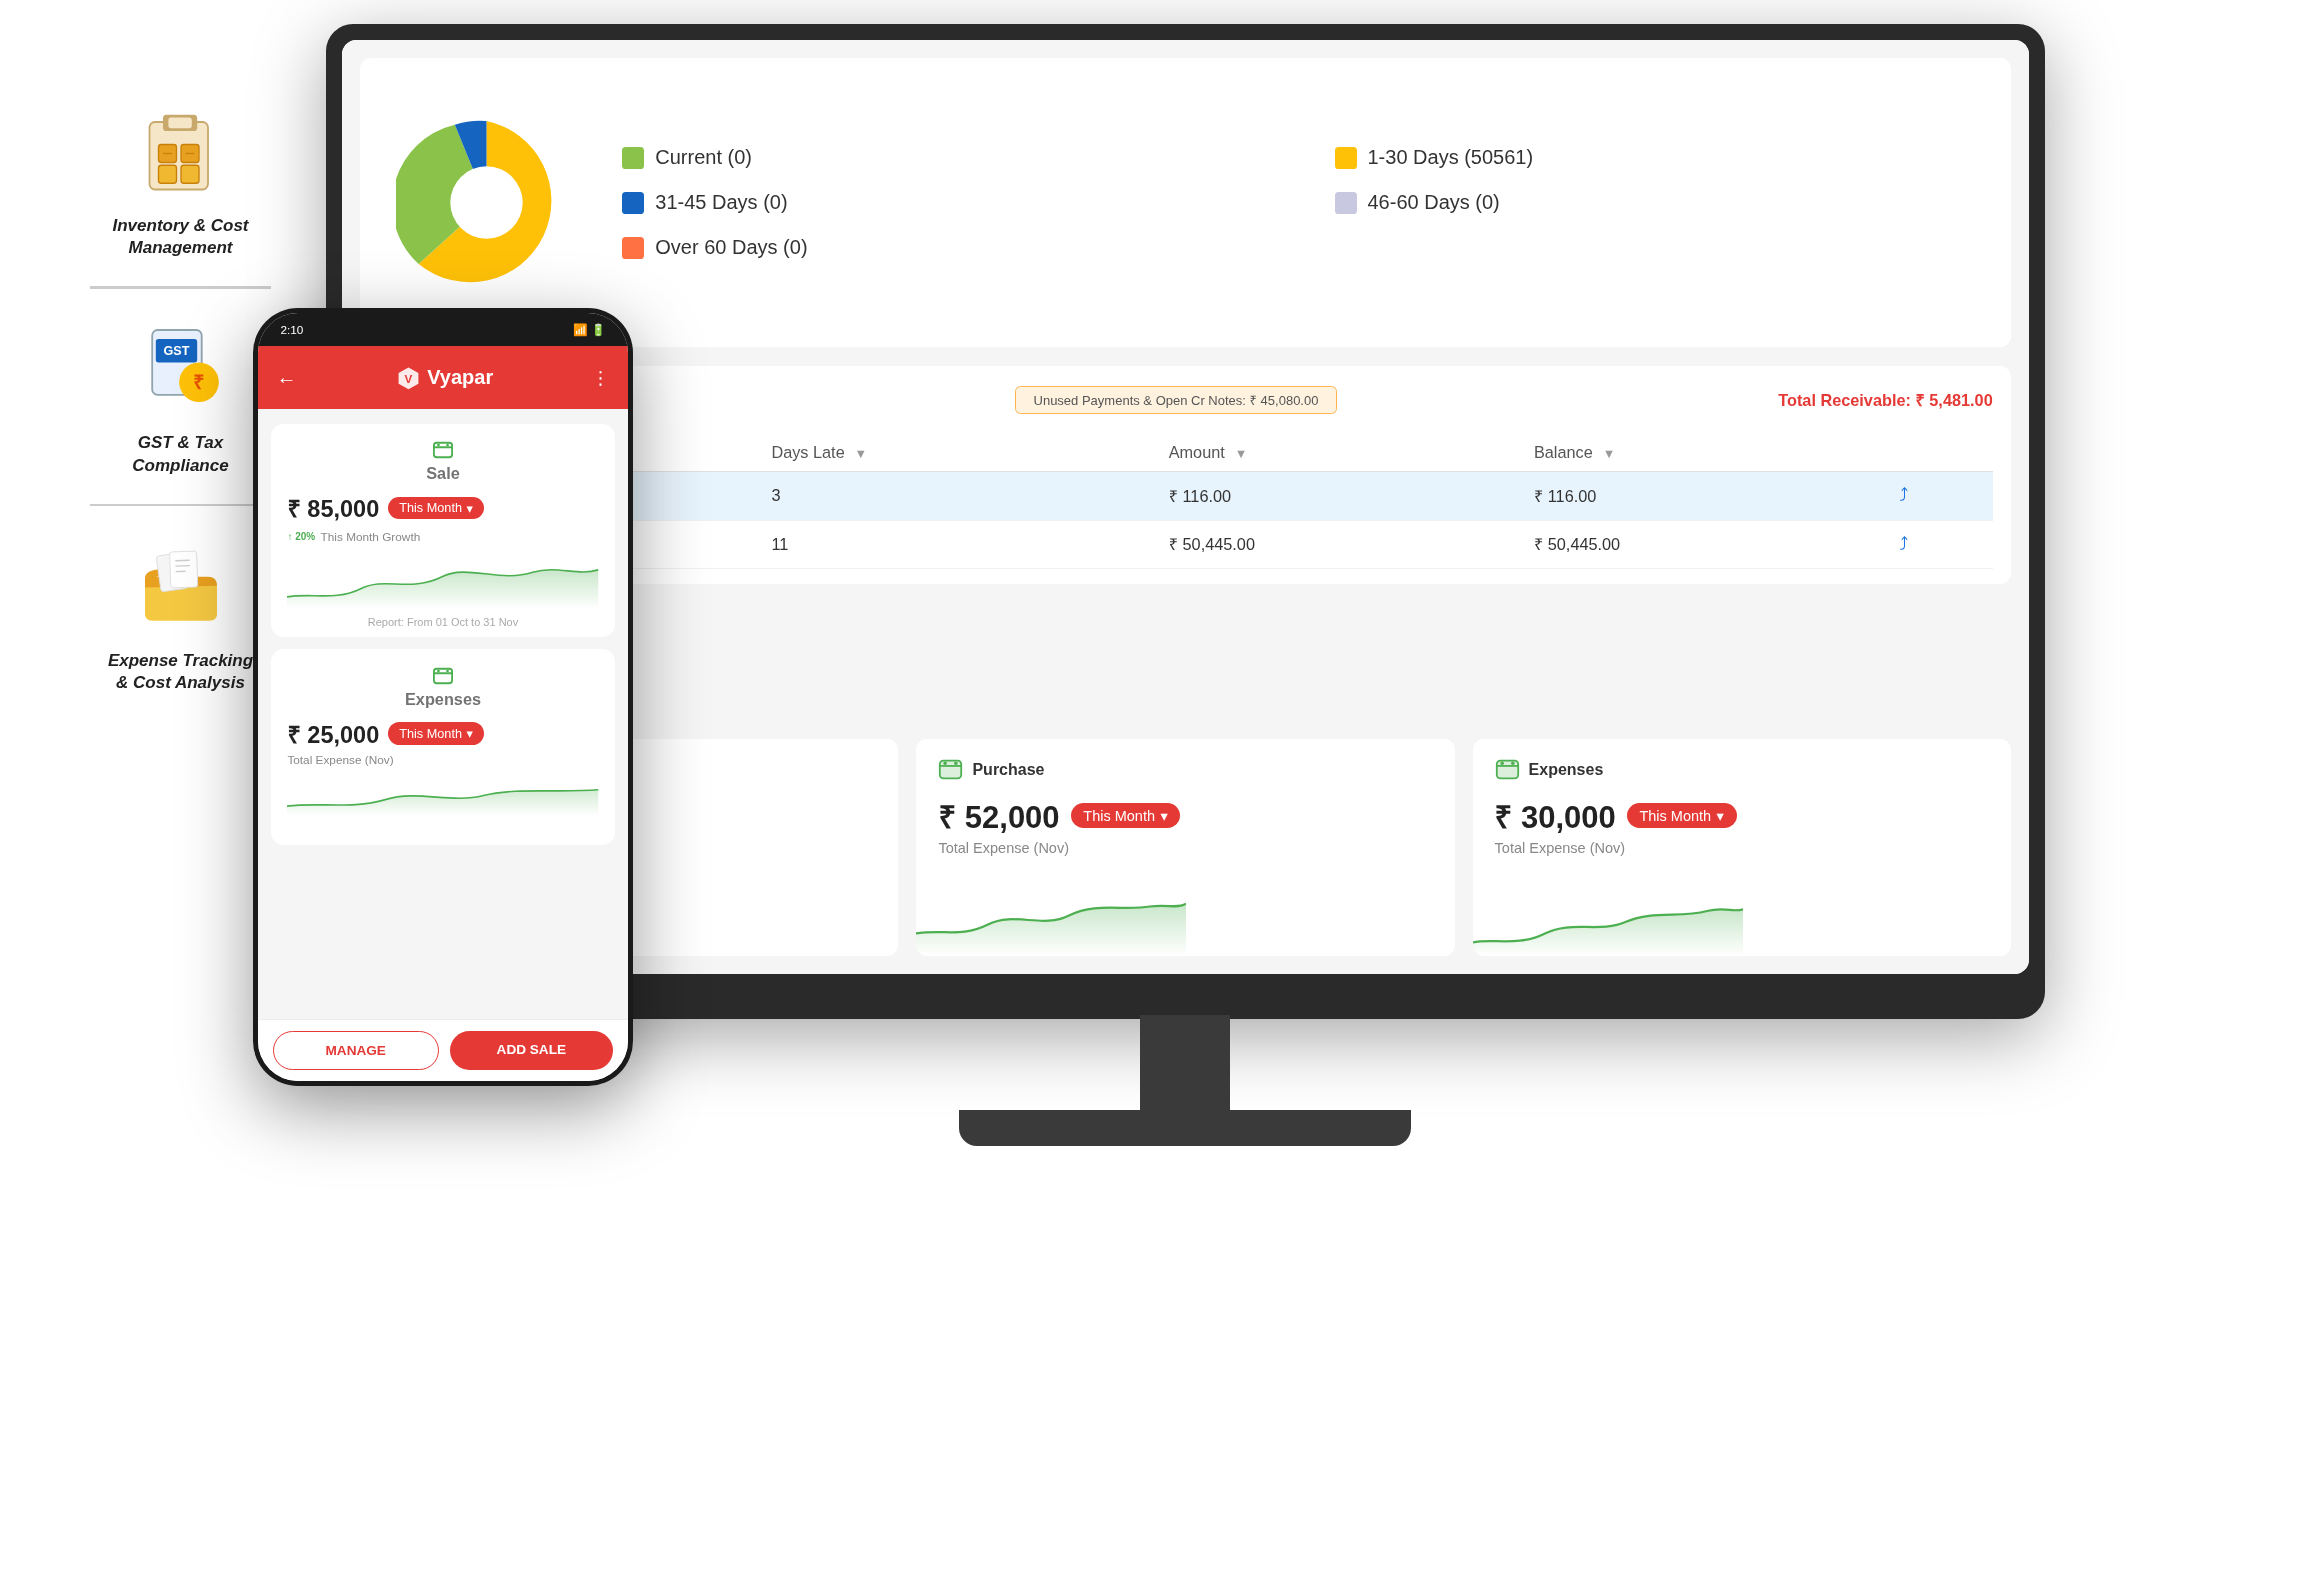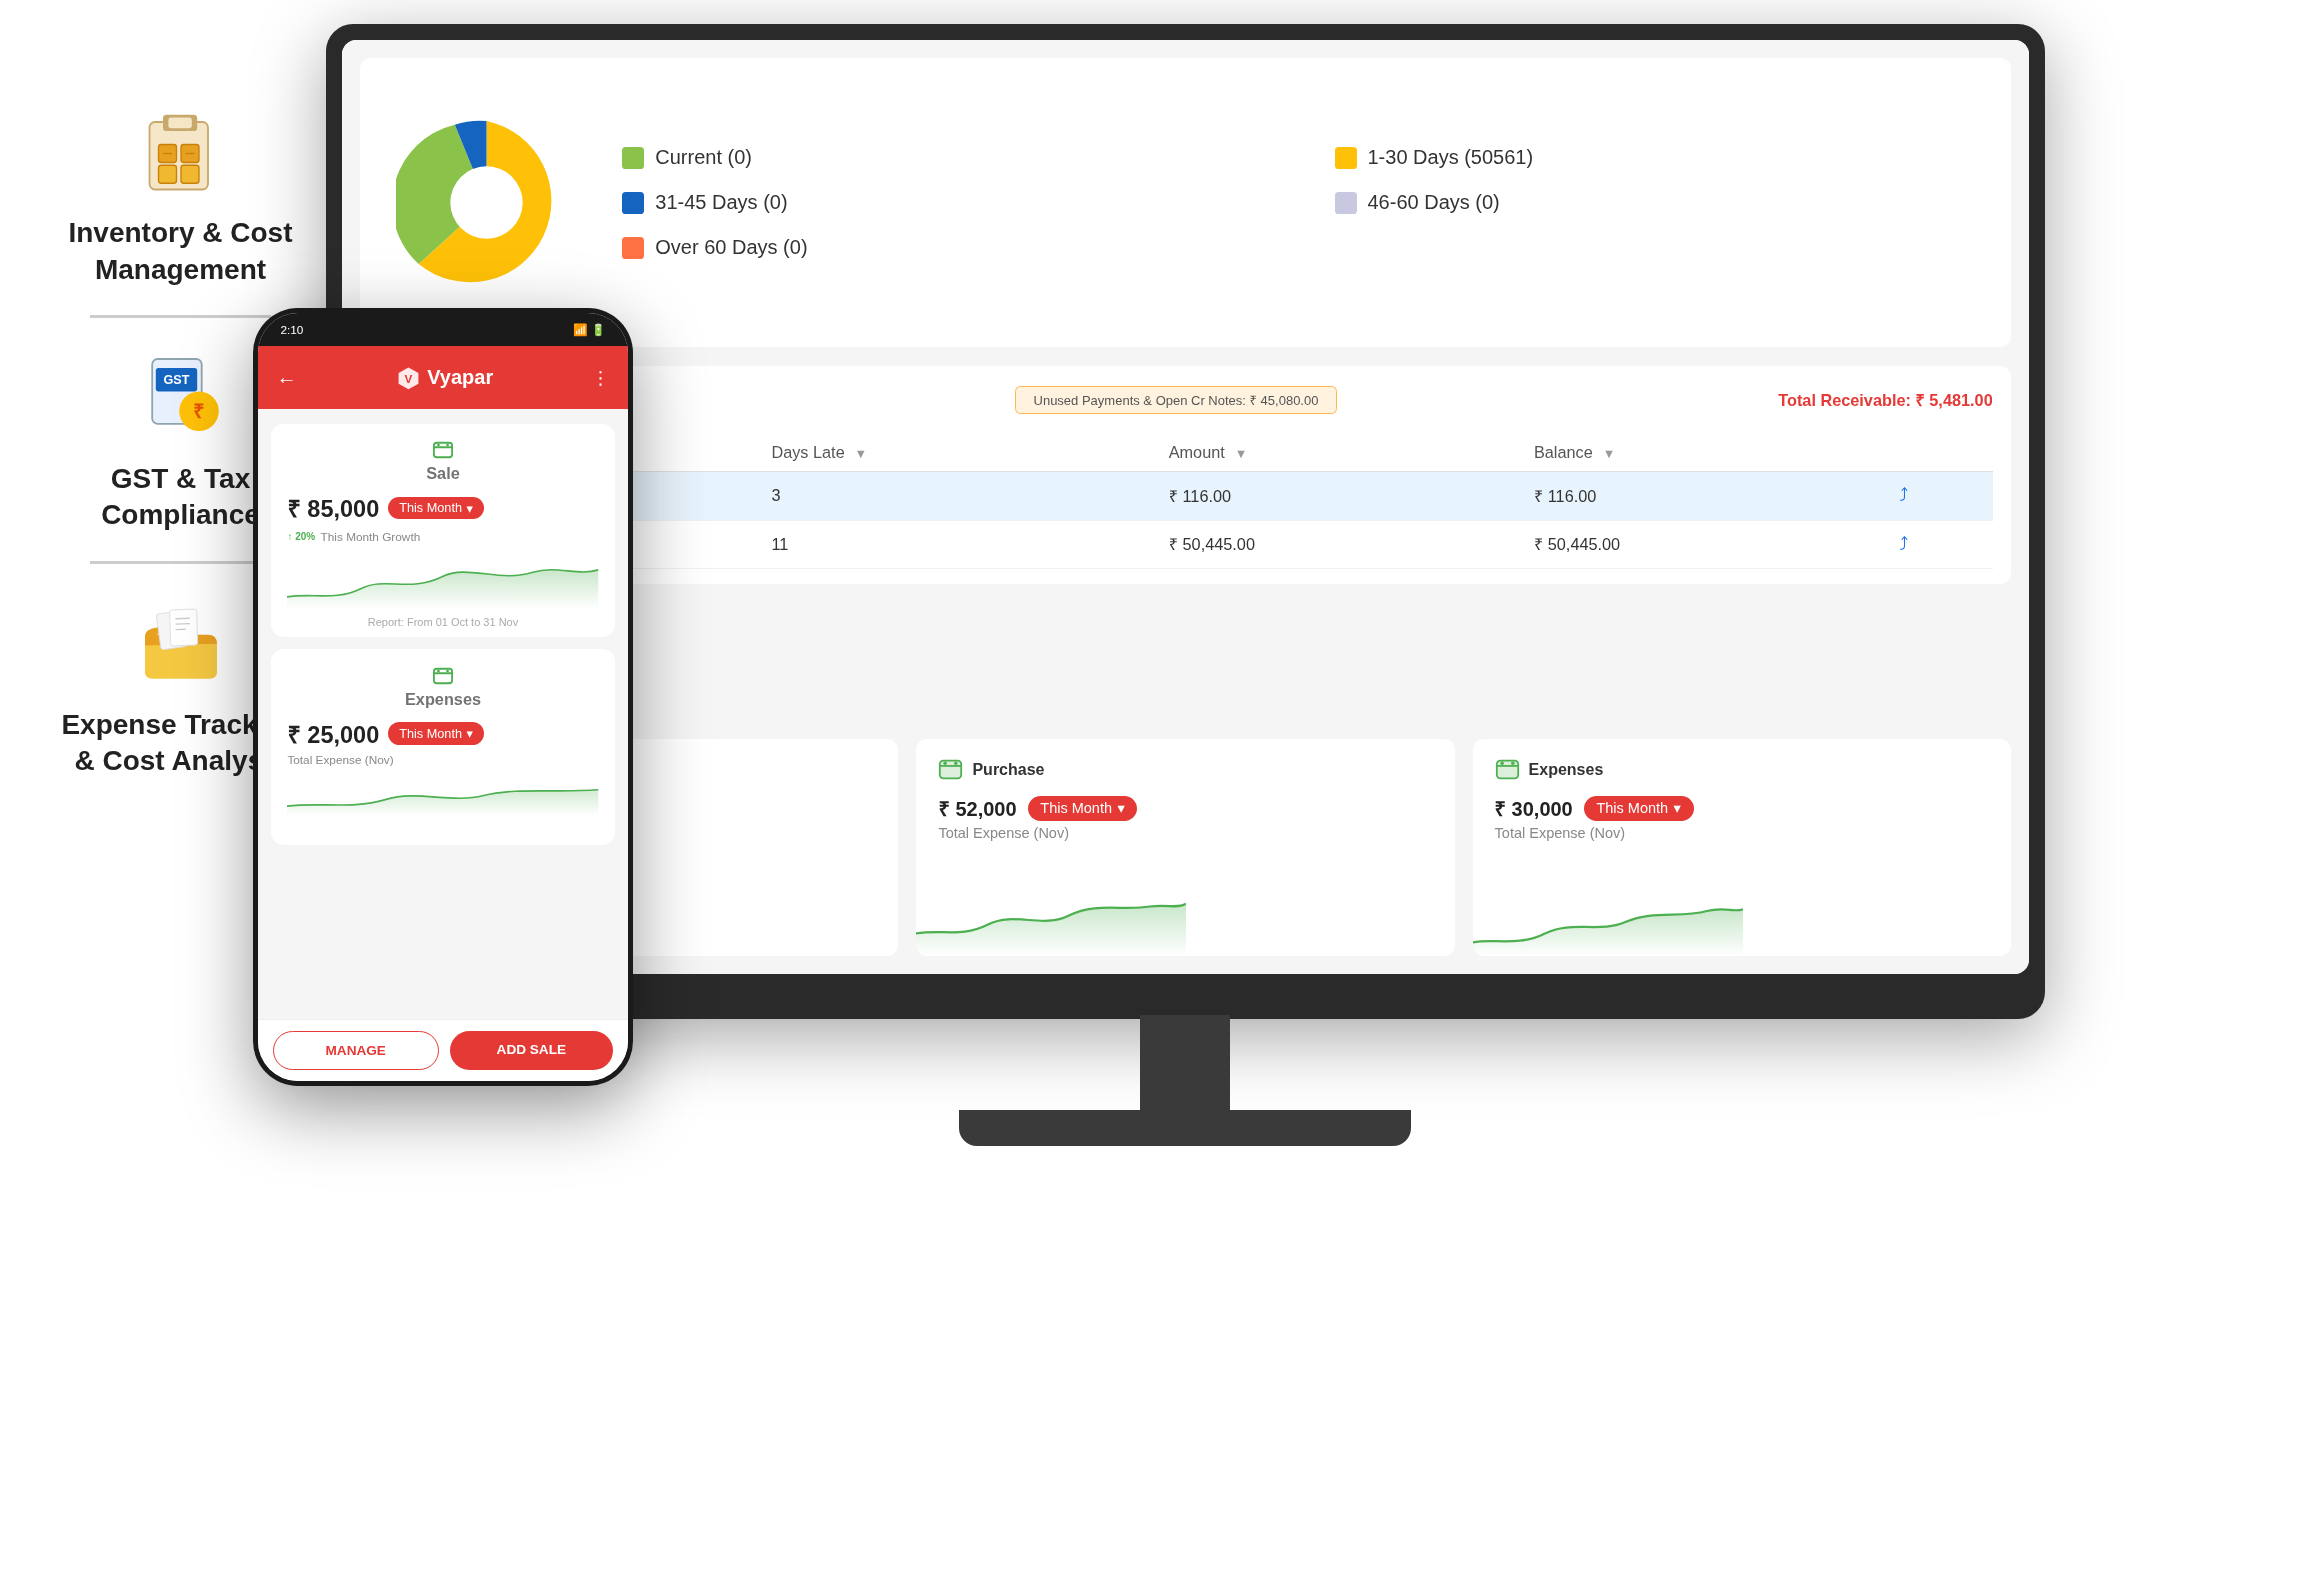--- a/index.html
+++ b/index.html
@@ -34,23 +34,24 @@
     .feature-icon-wrap {
       width: 100px;
       height: 100px;
       display: flex;
       align-items: center;
       justify-content: center;
       margin-bottom: 16.3px;
     }
 
     .feature-label {
-      font-size: 28px;
+      font-size: 17px;
       font-weight: 700;
       color: #222;
+      font-style: italic;
       line-height: 1.3;
     }
 
     .feature-divider {
       width: 181px;
       height: 2.7px;
       background: #ccc;
       margin: 0 auto;
     }
 
@@ -266,21 +267,21 @@
       font-size: 16px;
       font-weight: 700;
       color: #333;
       display: flex;
       align-items: center;
       gap: 9px;
       margin-bottom: 12.7px;
     }
 
     .card-amount {
-      font-size: 20px;
+      font-size: 31px;
       font-weight: 700;
       color: #222;
     }
 
     .this-month-badge {
       background: #e53935;
       color: #fff;
       border-radius: 18px;
       padding: 4.5px 12.7px;
       font-size: 14.5px;

